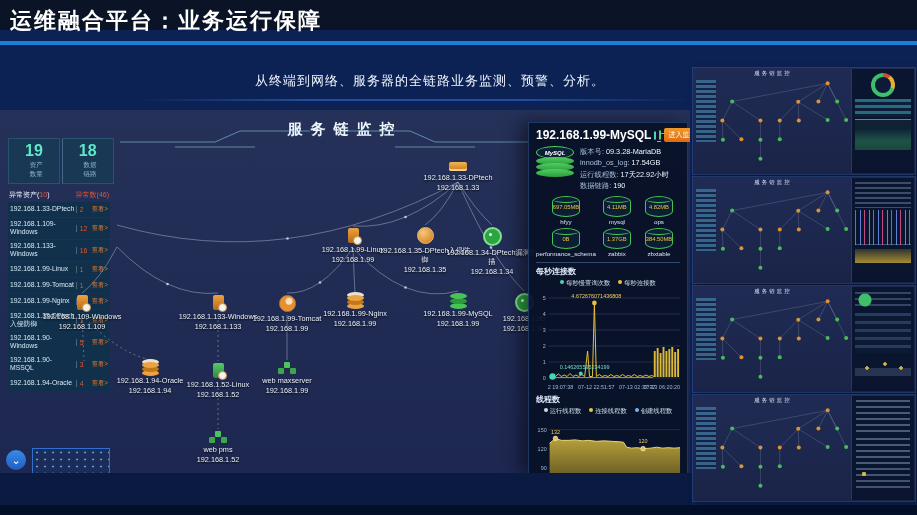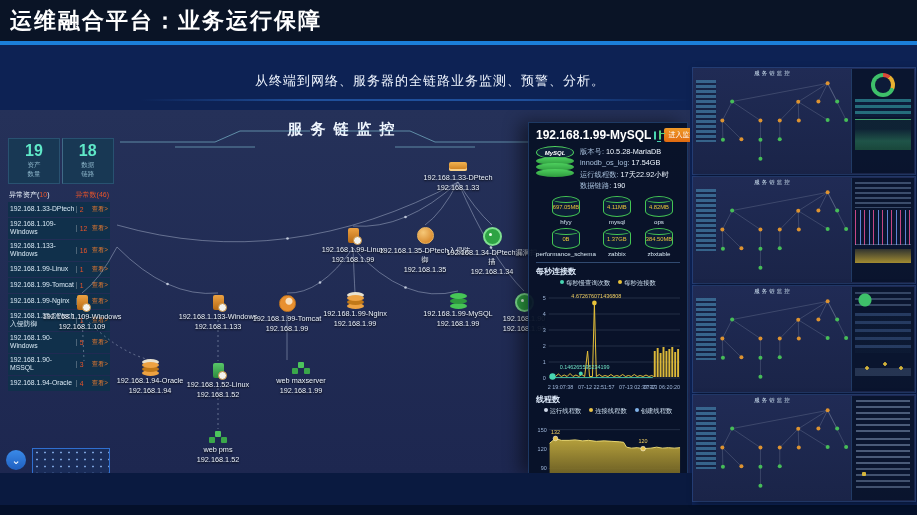--- a/index.html
+++ b/index.html
@@ -1,38 +1,38 @@
 <!DOCTYPE html>
 <html><head>
 <meta charset="utf-8">
 <style>
   html,body{margin:0;padding:0}
   body{width:917px;height:515px;overflow:hidden;position:relative;background:#0d2254;
        font-family:"Liberation Sans","DejaVu Sans",sans-serif;color:#e8f0fa}
   
-  .hdr{position:absolute;left:0;top:0;width:100%;height:41px;background:#0a1426}
+  .hdr{position:absolute;left:0;top:0;width:100%;height:30px;background:#0a1426}
   .hdr h1{margin:0;padding:6px 0 0 10px;font-size:22px;font-weight:bold;color:#fff;letter-spacing:2px}
   .hdr-bar{position:absolute;left:0;top:41px;width:100%;height:4px;background:#1b7fd9}
   .subtitle{position:absolute;left:255px;top:72px;font-size:13px;color:#f0f6ff;letter-spacing:1px}
   .sub-line{position:absolute;left:140px;top:99px;width:550px;height:2px;
             background:linear-gradient(90deg,transparent,#1f4f9a 30%,#1f4f9a 70%,transparent)}
   .foot1{position:absolute;left:0;top:473px;width:692px;height:42px;background:#0a1a40}
   .foot2{position:absolute;left:0;top:505px;width:100%;height:10px;background:#04102a}
   
   .dash{position:absolute;left:0;top:110px;width:690px;height:363px;
         background:linear-gradient(180deg,#253159,#1d2750);overflow:hidden}
   .topo-head{position:absolute;left:0;top:10px;width:100%;height:30px;text-align:center}
   .topo-title{display:inline-block;font-size:15px;font-weight:bold;color:#eef4fc;letter-spacing:8px}
   .deco{position:absolute;top:6px;width:190px;height:26px}
   .deco-l{left:120px}.deco-r{right:160px}
   .deco path{stroke:#8fd8e8;stroke-width:1;fill:none;opacity:.55}
   
   .stats{position:absolute;left:8px;top:28px;width:102px}
   .stat-cards{display:flex;gap:2px;margin-bottom:4px}
-  .stat{flex:1;background:rgba(22,58,84,.85);padding:3px 16px 4px;text-align:center;border:1px solid rgba(90,160,200,.25)}
+  .stat{flex:1;background:rgba(22,58,84,.85);padding:3px 16px 4px;text-align:right;border:1px solid rgba(90,160,200,.25)}
   .stat+.stat{border-left:1px solid rgba(140,200,230,.35)}
   .sv{font-size:16px;font-weight:bold;color:#5fe8c8}
   .sl{font-size:6.5px;color:#8fb8cc;margin-top:1px}
   .list-hdr{display:flex;justify-content:space-between;font-size:7px;padding:2px 1px;color:#e8f0fa}
   .list-hdr .red{color:#e8542a}
   .rows .row{display:flex;align-items:center;background:#10304b;margin-bottom:1px;padding:2px 2px;min-height:11px}
   .rname{flex:1;font-size:6.8px;color:#d8e8f4;line-height:1.25}
   .rcount{width:12px;font-size:6.8px;color:#e8542a;border-left:1px solid rgba(255,255,255,.25);padding-left:3px}
   .ract{font-size:6.3px;color:#e07830;white-space:nowrap}
   
@@ -328,21 +328,21 @@
         <div class="nl">192.168.1.94-Oracle</div>
         <div class="nl">192.168.1.94</div>
       </div>
 
       <div class="node" style="left: 218px; top: 263px;">
         <div class="nico ic-server-g"></div>
         <div class="nl">192.168.1.52-Linux</div>
         <div class="nl">192.168.1.52</div>
       </div>
 
-      <div class="node" style="left: 301px; top: 262px;">
+      <div class="node" style="left: 287px; top: 262px;">
         <div class="nico ic-cluster"></div>
         <div class="nl">web maxserver</div>
         <div class="nl">192.168.1.99</div>
       </div>
 
       <div class="node" style="left: 218px; top: 331px;">
         <div class="nico ic-cluster"></div>
         <div class="nl">web pms</div>
         <div class="nl">192.168.1.52</div>
       </div>
@@ -362,21 +362,21 @@
       <div class="mysql-logo">
         <div class="mlg-top">MySQL</div>
         <div class="mlg-rim"></div>
           <div class="mlg-rim"></div>
           <div class="mlg-rim"></div>
       </div>
       <div class="d-rows">
 
           <div class="d-row">
             <span class="lab">版本号:</span>
-            <span class="val">10.5.28-MariaDB</span>
+            <span class="val">09.3.28-MariaDB</span>
           </div>
 
           <div class="d-row">
             <span class="lab">innodb_os_log:</span>
             <span class="val">17.54GB</span>
           </div>
 
           <div class="d-row">
             <span class="lab">运行线程数:</span>
             <span class="val">17天22.92小时</span>

